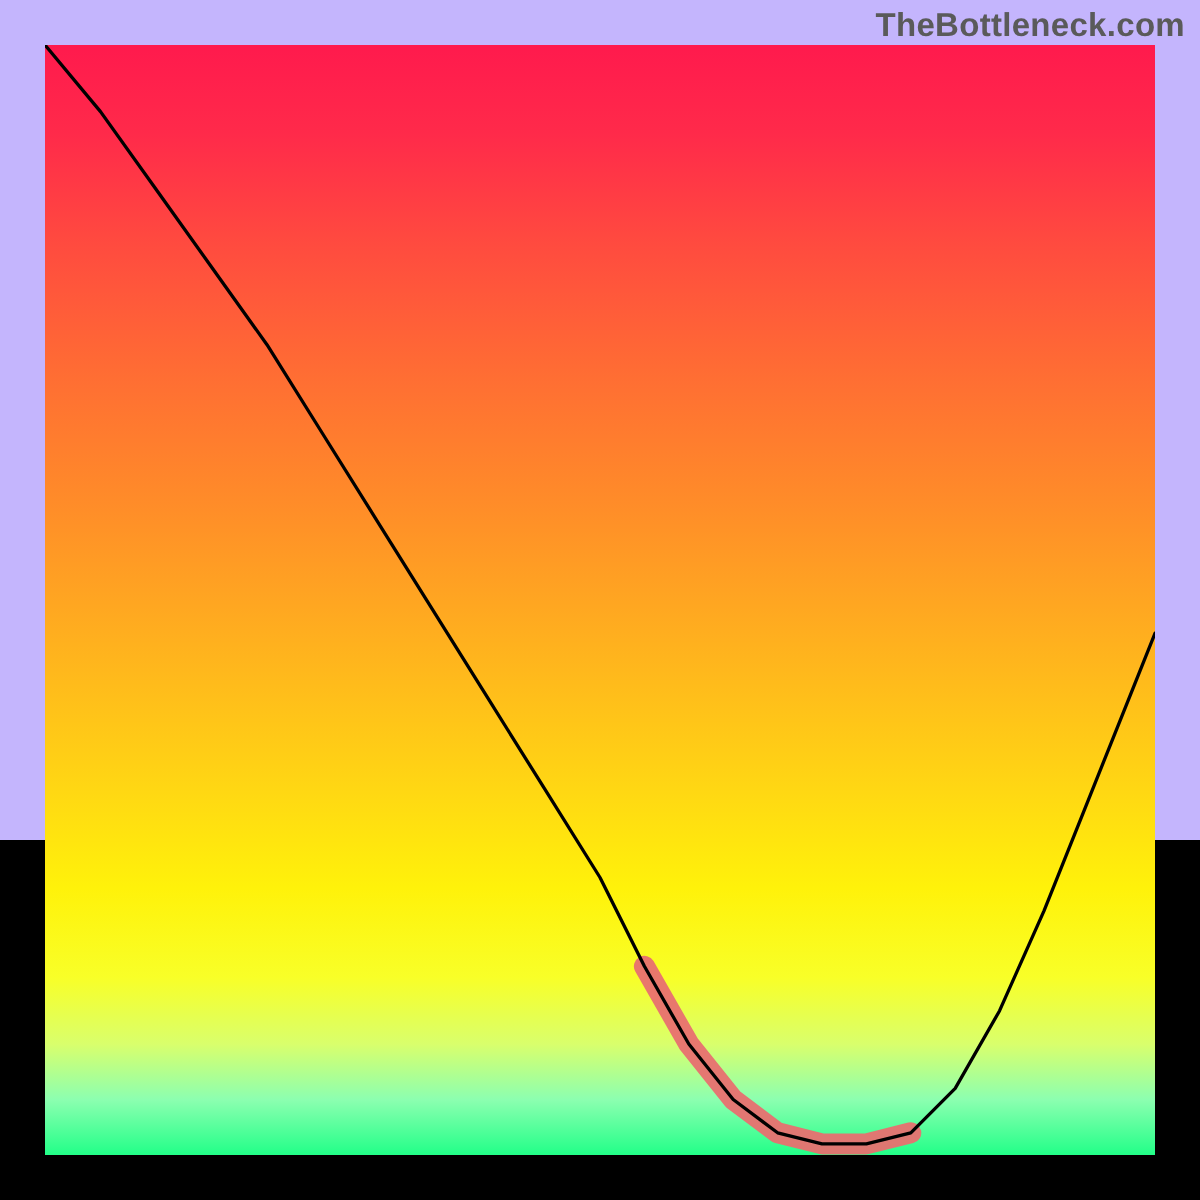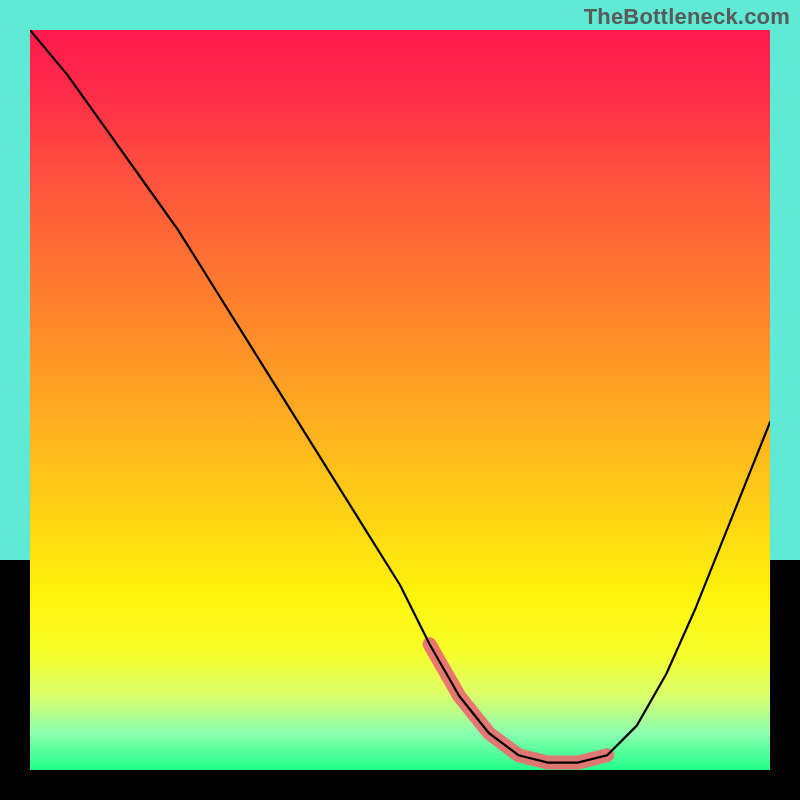--- a/index.html
+++ b/index.html
@@ -8,21 +8,21 @@
     width: 800px;
     height: 800px;
     background: #000;
     overflow: hidden;
     font-family: Arial, Helvetica, sans-serif;
   }
   .stage {
     position: relative;
     width: 800px;
     height: 560px;
-    background: #5eead4;
+    background: #c4b5fd;
   }
   .watermark {
     position: absolute;
     top: 4px;
     right: 10px;
     color: #5a5a5a;
     font-size: 22px;
     font-weight: 600;
     letter-spacing: 0.2px;
     z-index: 10;

